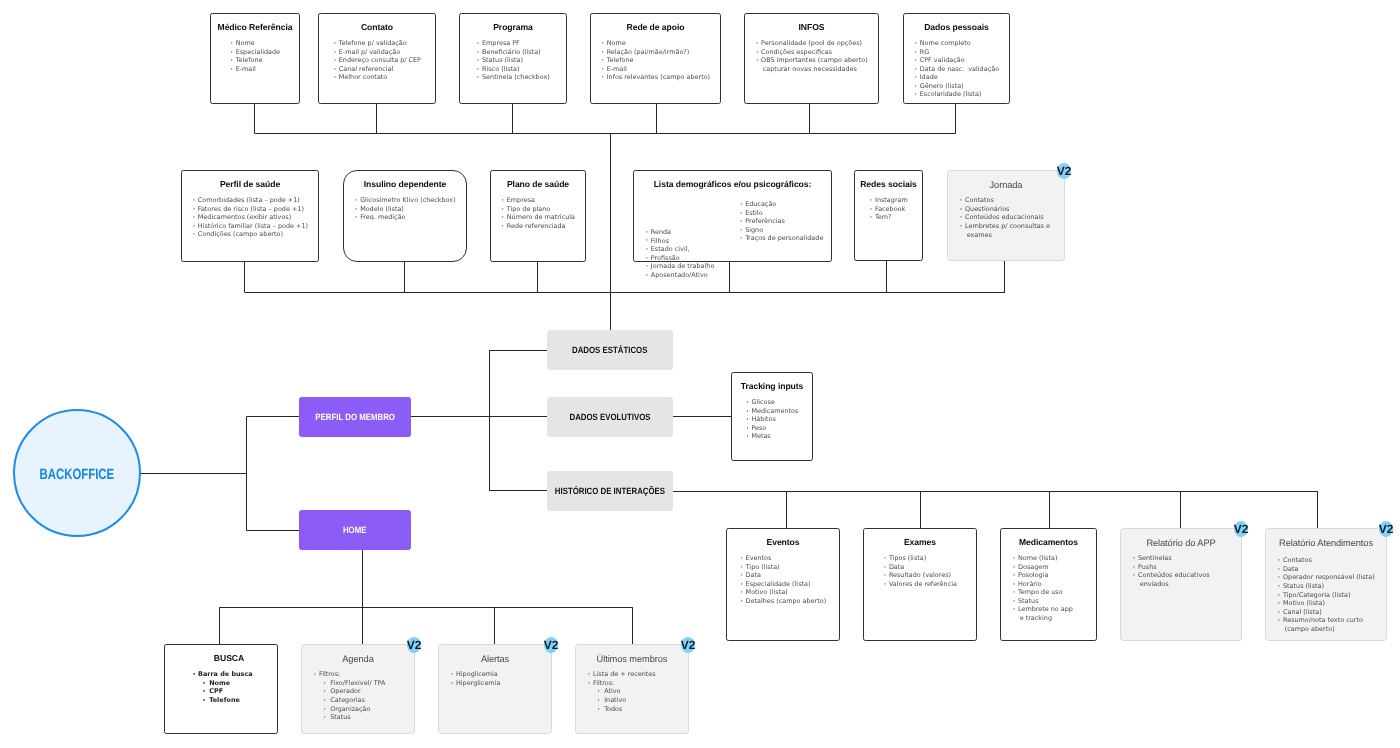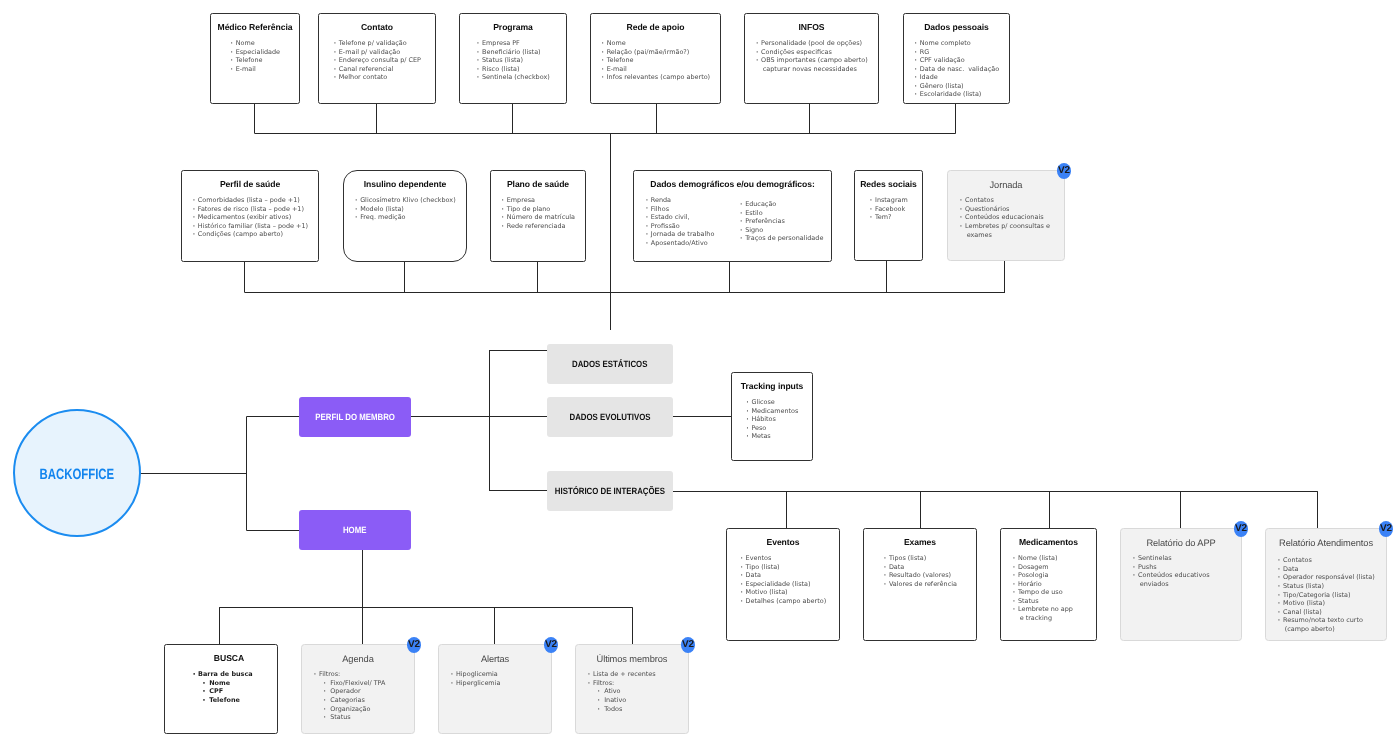--- a/index.html
+++ b/index.html
@@ -23,33 +23,33 @@
   .lst li{font-size:6.45px;color:#4e4e4e;line-height:8.55px;white-space:pre;
           position:relative;padding-left:5.8px;}
   .lst li:before{content:"\00B7";position:absolute;left:0.4px;top:0.95px;font-size:9px;color:#4b4b4b;line-height:8.55px;}
   .lst li.nb{padding-left:7.5px;}
   .lst li.nb:before{content:"";}
   .lst li.ind{padding-left:17px;}
   .lst li.ind:before{left:10px;}
   .lst li.bd{font-weight:bold;color:#1d1d1d;}
   .lst li.bd:before{color:#4a4a4a;}
   .cols{display:flex;justify-content:flex-start;padding:7.2px 0 0 11px;}
-  .cols .lst{display:block;}
+  .cols .lst{display:block;margin-top:32px;}
   .cols .c2{margin-left:25px;margin-top:4.3px;}
   .pill{border-radius:3px;display:flex;align-items:center;justify-content:center;text-align:center;}
   .pill.black{background:#8b5cf6;color:#fff;font-weight:bold;font-size:9.1px;letter-spacing:0;border-radius:3px;}
   .pill.graypill{background:#e5e5e5;color:#101010;font-weight:bold;font-size:9.1px;letter-spacing:0;border-radius:3px;}
   .pill span{display:inline-block;transform:scaleX(0.862);white-space:nowrap;}
   .pill{overflow:visible;}
   .circle{border-radius:50%;background:#e7f3fd;border:2.2px solid #1b8cf0;
           display:flex;align-items:center;justify-content:center;
           color:#1184ee;font-weight:bold;font-size:14.9px;letter-spacing:0px;line-height:1;padding-top:4px;}
   .circle span{display:inline-block;transform:scaleX(0.765);transform-origin:center;}
-  .badge{position:absolute;width:14px;height:15.4px;border-radius:50%;background:#3b82f6;
-         color:#1a1a1a;font-size:10px;font-weight:bold;right:-7px;top:-7.9px;
+  .badge{position:absolute;width:14px;height:15.4px;border-radius:50%;background:#7dd3fc;
+         color:#1a1a1a;font-size:12px;font-weight:bold;right:-7px;top:-7.9px;
          display:flex;align-items:center;justify-content:center;letter-spacing:-0.1px;}
 </style>
 </head>
 <body>
 
 <div id="canvas">
 <svg class="edges" viewBox="0 0 1400 748">
 <line x1="254.5" y1="104" x2="254.5" y2="133.3" stroke="#262626" stroke-width="1.0"></line>
 <line x1="376.5" y1="104" x2="376.5" y2="133.3" stroke="#262626" stroke-width="1.0"></line>
 <line x1="512.5" y1="104" x2="512.5" y2="133.3" stroke="#262626" stroke-width="1.0"></line>
@@ -171,21 +171,21 @@
 <div class="node card" style="left:490px;top:170px;width:96px;height:92px;">
  <div class="ttl">Plano de saúde</div>
   <div class="lwrap"><ul class="lst">
    <li>Empresa</li>
    <li>Tipo de plano</li>
    <li>Número de matrícula</li>
    <li>Rede referenciada</li>
   </ul></div>
 </div>
 <div class="node card" style="left:633px;top:170px;width:199px;height:92px;">
- <div class="ttl">Dados demográficos e/ou demográficos:</div>
+ <div class="ttl">Lista demográficos e/ou psicográficos:</div>
  <div class="cols">
   <ul class="lst">
    <li>Renda</li>
    <li>Filhos</li>
    <li>Estado civil,</li>
    <li>Profissão</li>
    <li>Jornada de trabalho</li>
    <li>Aposentado/Ativo</li>
   </ul>
   <ul class="lst c2">
@@ -215,21 +215,21 @@
    <li class="nb">exames</li>
   </ul></div>
  <div class="badge">V2</div>
 </div>
 <div class="node pill black" style="left:299px;top:397px;width:112px;height:40px;">
  <span>PERFIL DO MEMBRO</span>
 </div>
 <div class="node pill black" style="left:299px;top:510px;width:112px;height:40px;">
  <span>HOME</span>
 </div>
-<div class="node pill graypill" style="left:547px;top:344px;width:126px;height:40px;">
+<div class="node pill graypill" style="left:547px;top:330px;width:126px;height:40px;">
  <span>DADOS ESTÁTICOS</span>
 </div>
 <div class="node pill graypill" style="left:547px;top:397px;width:126px;height:40px;">
  <span>DADOS EVOLUTIVOS</span>
 </div>
 <div class="node pill graypill" style="left:547px;top:471px;width:126px;height:40px;">
  <span>HISTÓRICO DE INTERAÇÕES</span>
 </div>
 <div class="node card" style="left:731px;top:372px;width:82px;height:89px;">
  <div class="ttl">Tracking inputs</div>

